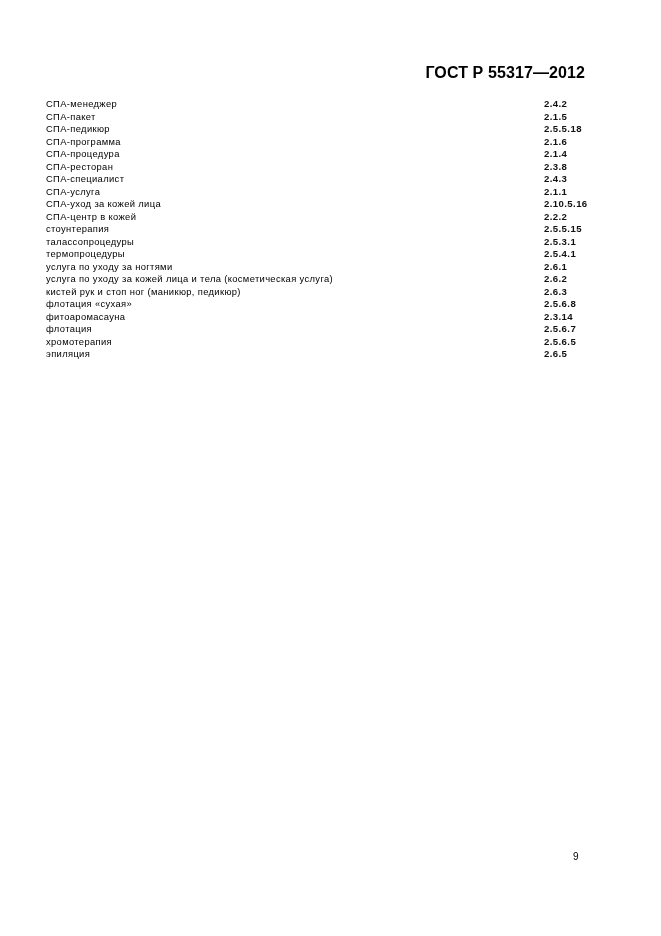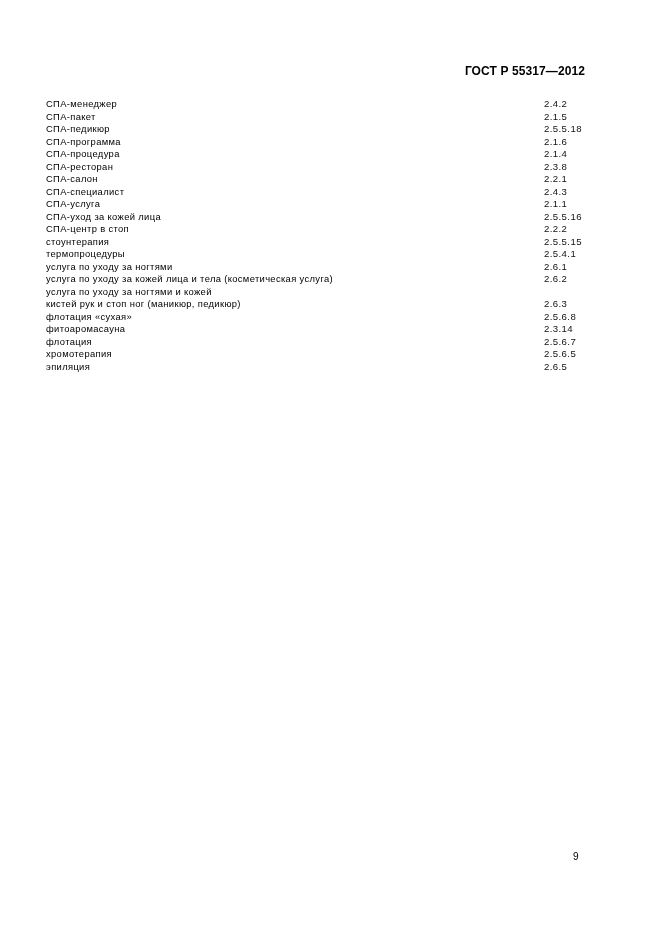--- a/index.html
+++ b/index.html
@@ -12,21 +12,21 @@
       height: 936px;
       position: relative;
       overflow: hidden;
       font-family: "Liberation Sans", sans-serif;
       color: #000000;
     }
     .header {
       position: absolute;
       top: 64px;
       right: 76px;
-      font-size: 12px;
+      font-size: 16px;
       font-weight: bold;
       letter-spacing: 0.1px;
       white-space: nowrap;
     }
     .index-list {
       position: absolute;
       top: 98px;
       left: 46px;
       width: 570px;
       margin: 0;
@@ -45,21 +45,21 @@
       left: 0;
       top: 0;
       font-weight: normal;
       letter-spacing: 0.35px;
       text-align: center;
     }
     .ref {
       position: absolute;
       left: 498px;
       top: 0;
-      font-weight: normal;
+      font-weight: bold;
       font-size: 9.6px;
       letter-spacing: 0.4px;
       color: #111111;
     }
     .page-number {
       position: absolute;
       top: 851px;
       left: 573px;
       font-size: 10px;
     }
@@ -90,58 +90,54 @@
     </li>
   <li class="index-row">
       <span class="term">СПА-процедура</span>
       <span class="ref">2.1.4</span>
     </li>
   <li class="index-row">
       <span class="term">СПА-ресторан</span>
       <span class="ref">2.3.8</span>
     </li>
   <li class="index-row">
-      <span class="term">СПА-салон</span>
-      <span class="ref">2.2.1</span>
-    </li>
-  <li class="index-row">
       <span class="term">СПА-специалист</span>
       <span class="ref">2.4.3</span>
     </li>
   <li class="index-row">
       <span class="term">СПА-услуга</span>
       <span class="ref">2.1.1</span>
     </li>
   <li class="index-row">
       <span class="term">СПА-уход за кожей лица</span>
-      <span class="ref">2.5.5.16</span>
+      <span class="ref">2.10.5.16</span>
     </li>
   <li class="index-row">
-      <span class="term">СПА-центр в стоп</span>
+      <span class="term">СПА-центр в кожей</span>
       <span class="ref">2.2.2</span>
     </li>
   <li class="index-row">
       <span class="term">стоунтерапия</span>
       <span class="ref">2.5.5.15</span>
+    </li>
+  <li class="index-row">
+      <span class="term">талассопроцедуры</span>
+      <span class="ref">2.5.3.1</span>
     </li>
   <li class="index-row">
       <span class="term">термопроцедуры</span>
       <span class="ref">2.5.4.1</span>
     </li>
   <li class="index-row">
       <span class="term">услуга по уходу за ногтями</span>
       <span class="ref">2.6.1</span>
     </li>
   <li class="index-row">
       <span class="term">услуга по уходу за кожей лица и тела (косметическая услуга)</span>
       <span class="ref">2.6.2</span>
-    </li>
-  <li class="index-row">
-      <span class="term">услуга по уходу за ногтями и кожей</span>
-      <span class="ref"></span>
     </li>
   <li class="index-row">
       <span class="term">кистей рук и стоп ног (маникюр, педикюр)</span>
       <span class="ref">2.6.3</span>
     </li>
   <li class="index-row">
       <span class="term">флотация «сухая»</span>
       <span class="ref">2.5.6.8</span>
     </li>
   <li class="index-row">

